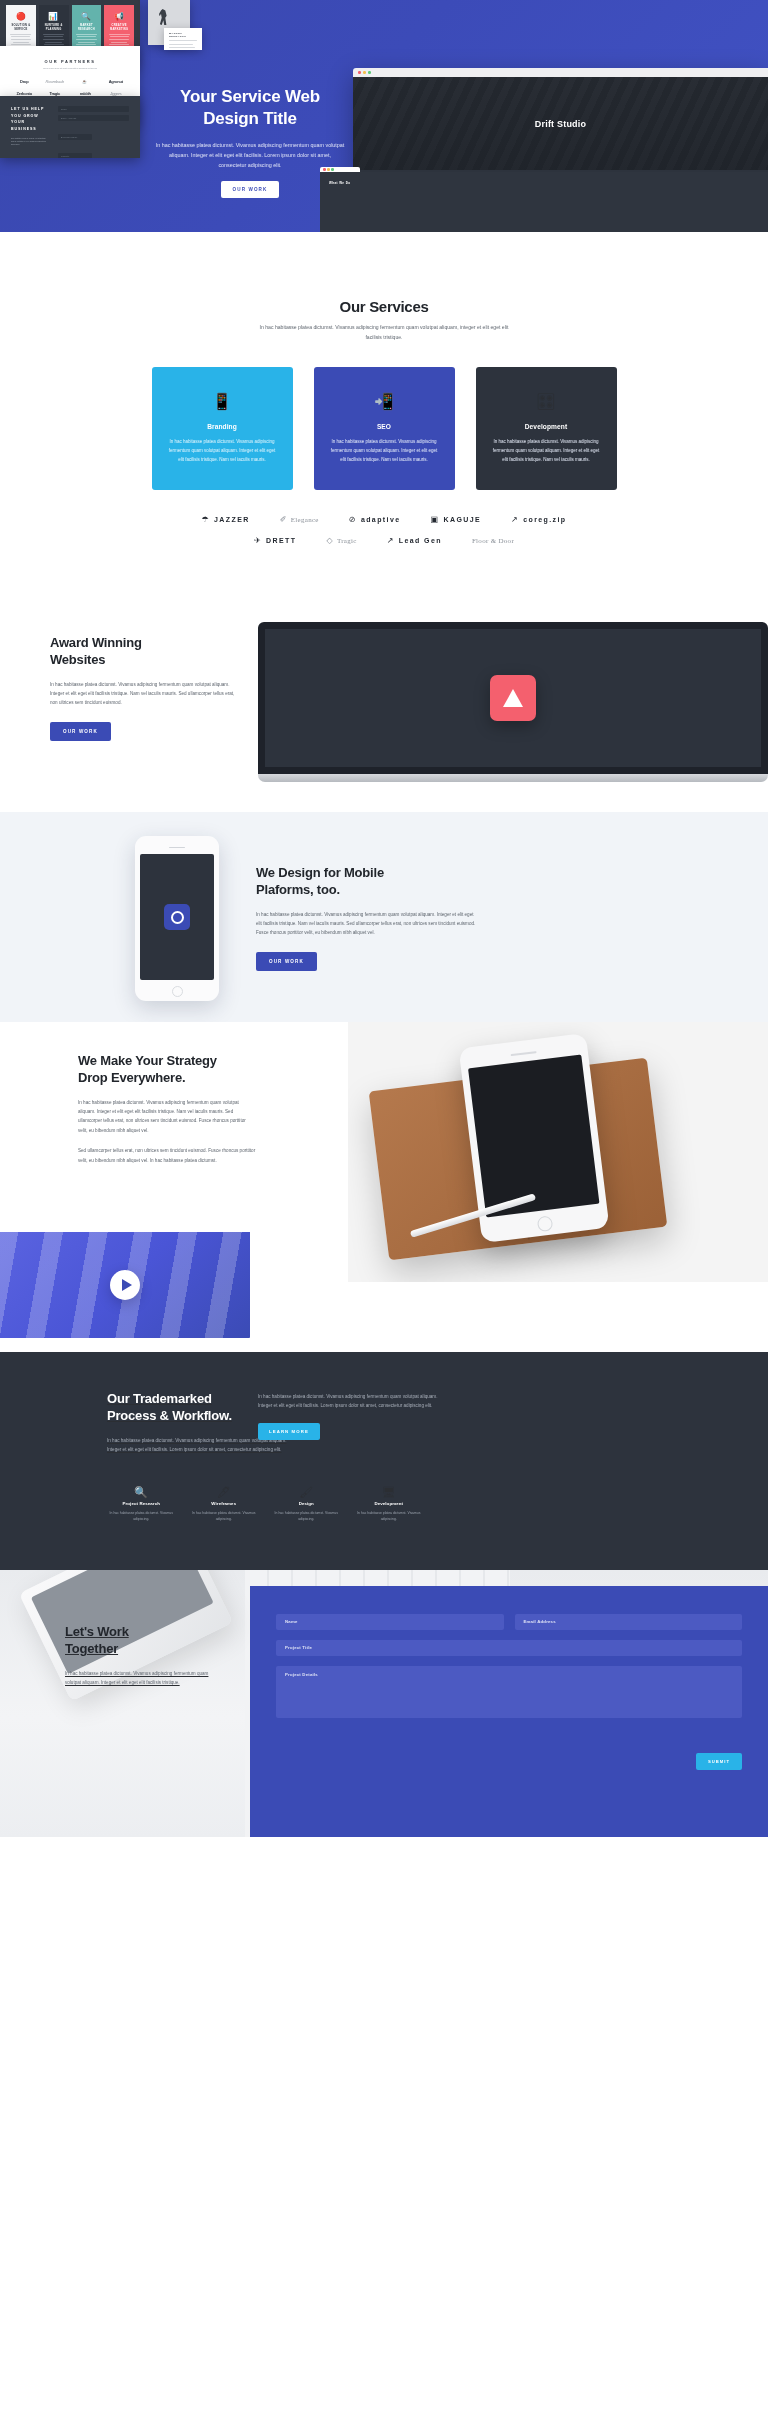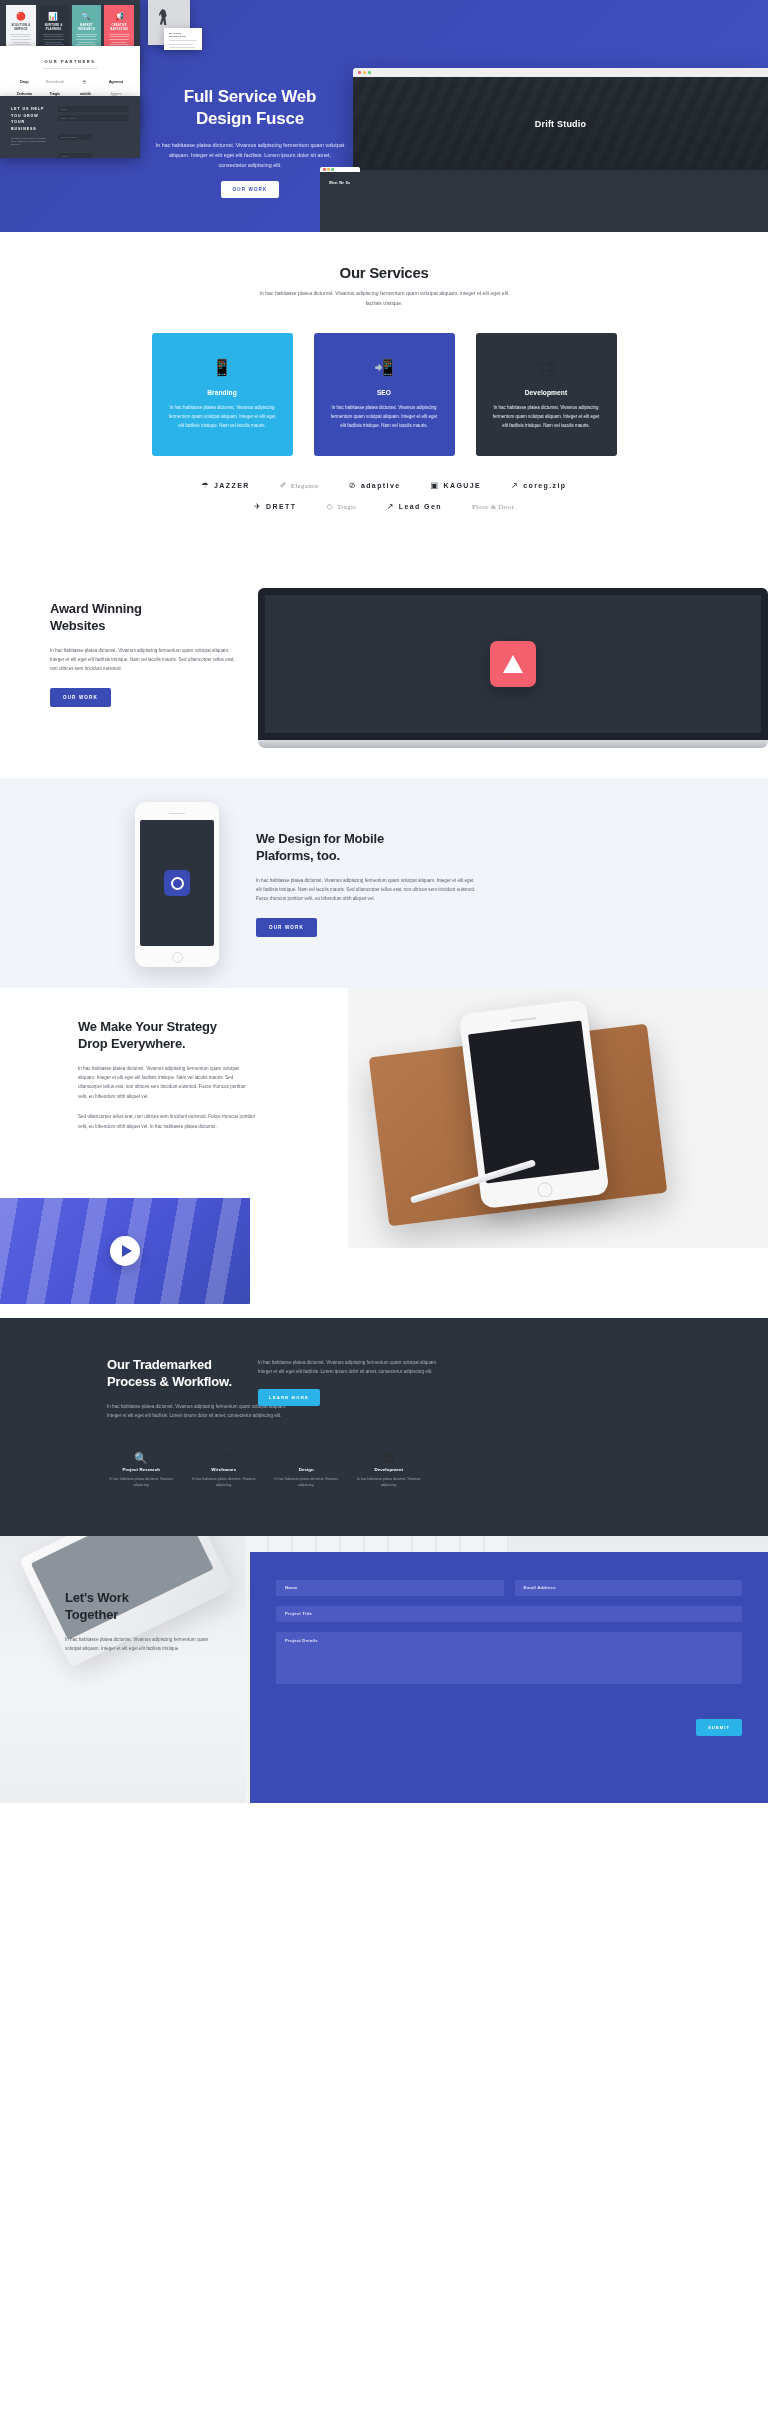--- a/index.html
+++ b/index.html
@@ -77,21 +77,21 @@
   .bcol .ci { width:9px; height:9px; margin:0 auto 4px; border:.8px solid #8d949e; border-radius:50%; }
   .bcol b { font-size:2.1px; color:#fff; display:block; letter-spacing:.2px; }
   .bcol i { display:block; height:.7px; background:#4b515b; margin:2.4px 10px 0; }
   .minibar { position:absolute; left:320px; top:167px; width:40px; height:5px; background:#fff;
     border-radius:2px 2px 0 0; display:flex; align-items:center; padding-left:3px; gap:1.4px; z-index:4; }
   .dark-strip { position:absolute; left:320px; top:172px; width:448px; height:64px;
     background:#2f353f; z-index:3; padding:9px 0 0; }
   .dark-strip .lbl { color:#fff; font-size:3px; font-weight:bold; letter-spacing:.4px; padding-left:9px; }
 
   
-  .services { padding:32px 0 20px; text-align:center; background:#fff; }
+  .services { padding:66px 0 20px; text-align:center; background:#fff; }
   .sec-title { font-size:15px; font-weight:bold; color:#22262c; letter-spacing:-.3px; }
   .sec-sub { font-size:5.1px; color:#5f666f; line-height:1.95; margin:8px auto 0; width:260px; }
   .cards { display:flex; justify-content:center; gap:21px; margin-top:24px; }
   .card { width:141px; height:123px; border-radius:3px; padding:17px 14px 0; text-align:center; }
   .card.branding { background:#29b3e8; }
   .card.seo { background:#3b4bb5; }
   .card.dev { background:#2d333d; }
   .card .cic { height:36px; display:flex; align-items:center; justify-content:center; }
   .card h4 { color:#fff; font-size:6.6px; font-weight:bold; margin-top:3px; letter-spacing:.1px; }
   .card p { color:#e8eefb; font-size:4.5px; line-height:2.05; margin-top:7px; }
@@ -181,21 +181,21 @@
     background:linear-gradient(180deg,#e9ebee 0%,#f3f4f6 55%,#eceef1 100%); }
   .blinds { position:absolute; left:245px; top:0; width:265px; height:267px;
     background:repeating-linear-gradient(90deg,#f2f3f5 0 22px,#e6e8eb 22px 24px); }
   .blinds:before{ content:""; position:absolute; left:14px; top:40px; width:230px; height:18px;
     background:repeating-linear-gradient(90deg,transparent 0 8px,#dfe2e6 8px 17px,transparent 17px 24px); }
   .wmac { position:absolute; left:36px; top:-22px; width:180px; height:120px;
     background:linear-gradient(150deg,#fafafb,#e3e5e8); border-radius:7px; transform:rotate(-26deg);
     box-shadow:0 10px 26px rgba(0,0,0,.12); }
   .wmac:after{ content:""; position:absolute; left:9px; top:9px; right:9px; bottom:26px;
     background:#8d939b; border-radius:3px; }
-  .contact-txt { position:absolute; left:65px; top:53px; width:160px; }
+  .contact-txt { position:absolute; left:65px; top:53px; width:160px;text-decoration:underline; }
   .form-panel { position:absolute; left:250px; top:16px; width:518px; height:251px; background:#3b4bb5; padding:28px 26px; }
   .frow { display:flex; gap:11px; margin-bottom:10px; }
   .field { flex:1; background:#4c5ac2; height:16px; border-radius:2px; display:flex;
     align-items:center; padding-left:9px; }
   .field span { color:#dfe3f6; font-size:4.3px; font-weight:bold; letter-spacing:.2px; }
   .field.area { height:52px; align-items:flex-start; padding-top:6px; }
   .btn-submit { float:right; margin-top:25px; background:#29b3e8; color:#fff; font-size:4.2px;
     font-weight:bold; letter-spacing:1px; padding:6px 12px; border-radius:2px; }
 </style>
 </head>
@@ -311,22 +311,22 @@
       <h6>MARKET RESEARCH</h6>
       <i></i>
         <i style="width:86%"></i>
       <i style="width:92%"></i>
         <i style="width:70%"></i>
 
     </div>
 
     <div class="hero-center">
       <div class="hero-title">
-        <div>Full Service Web</div>
-        <div>Design Fusce</div>
+        <div>Your Service Web</div>
+        <div>Design Title</div>
       </div>
       <p class="hero-sub">In hac habitasse platea dictumst. Vivamus adipiscing fermentum quam volutpat aliquam. Integer et elit eget elit facilisis. Lorem ipsum dolor sit amet, consectetur adipiscing elit.</p>
       <a class="hero-btn">OUR WORK</a>
     </div>
 
     <div class="browser">
       <div class="bbar">
         <span class="dot" style="background:#f4606e"></span>
         <span class="dot" style="background:#f5bf4f"></span>
         <span class="dot" style="background:#5fc97a"></span>

